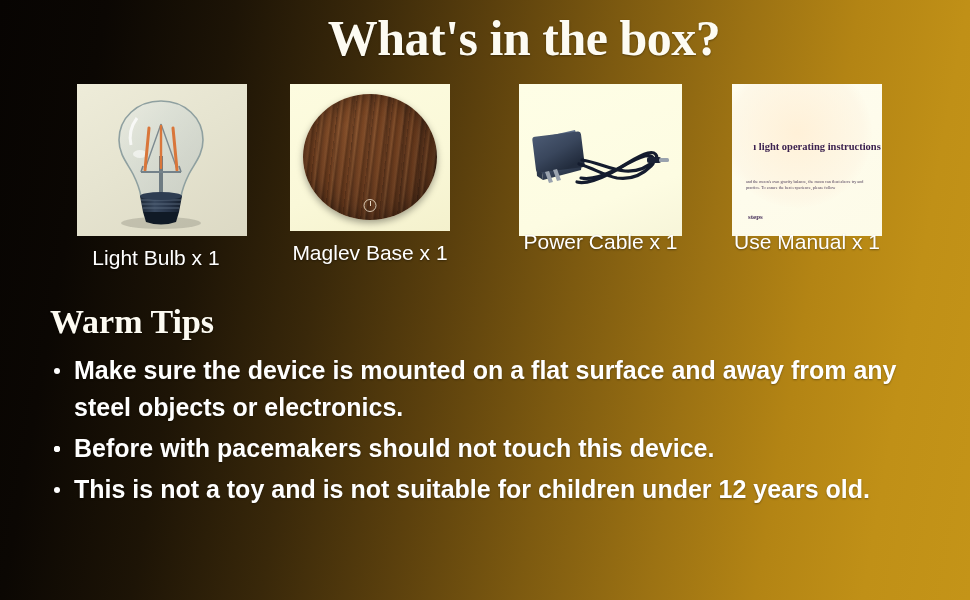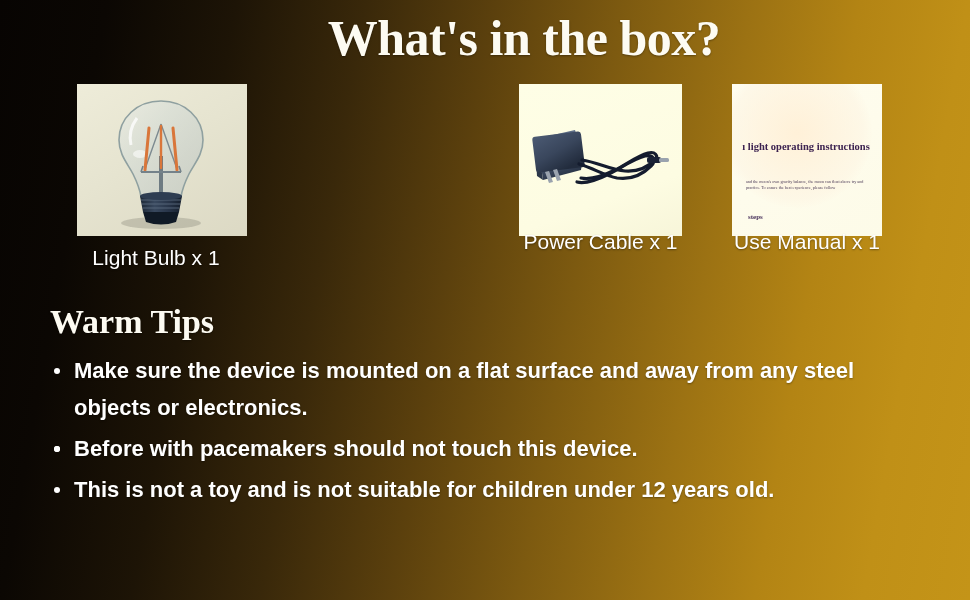--- a/index.html
+++ b/index.html
@@ -148,21 +148,21 @@
   }
   .manual-sheen {
     position:absolute;
     left: -10px; top: -26px;
     width: 150px; height: 150px;
     border-radius: 50%;
     background: radial-gradient(circle at 50% 50%, rgba(255,240,215,0.95) 0%, rgba(253,244,226,0.55) 62%, rgba(255,255,255,0) 72%);
   }
   .manual-title {
     position:absolute;
-    left: 3px;
+    left: 14px;
     top: 57px;
     width: 142px;
     text-align: center;
     font-family: "Liberation Serif", serif;
     font-weight: bold;
     font-size: 10.5px;
     color: #3c2250;
     white-space: nowrap;
     overflow: hidden;
   }
@@ -209,21 +209,21 @@
     padding: 0;
     list-style: none;
   }
   #tips-list li {
     position: relative;
     padding-left: 28px;
     margin-bottom: 4px;
     color: #ffffff;
     font-family: "Liberation Sans", sans-serif;
     font-weight: bold;
-    font-size: 22px;
+    font-size: 25px;
     line-height: 37px;
     text-shadow: 0 1px 2px rgba(0,0,0,0.35);
   }
   #tips-list li .dot {
     position: absolute;
     left: 8px;
     top: 16px;
     width: 6px;
     height: 6px;
     border-radius: 50%;
@@ -291,20 +291,29 @@
             <path d="M65 120 L 103 120"></path>
             <path d="M66 124 L 102 124"></path>
           </g>
           <path d="M66 128 L 102 128 L 99 138 Q 84 143 69 138 Z" fill="#101a26"></path>
           <ellipse cx="84" cy="112" rx="21" ry="4" fill="#2e3d52"></ellipse>
         </svg>
       </div>
       <div class="caption">Light Bulb x 1</div>
     </div>
 
+    <div class="product p-base">
+      <div class="thumb">
+        <div class="wood-bg"></div>
+        <div class="wood-disc">
+          <div class="wood-btn"></div>
+        </div>
+      </div>
+      <div class="caption">Maglev Base x 1</div>
+    </div>
 
     <div class="product p-cable">
       <div class="thumb">
         <div class="cable-bg"></div>
         <svg class="bulb-art" viewBox="0 0 163 152">
           <defs>
             <linearGradient id="brickG" x1="0" y1="0" x2="0.6" y2="1">
               <stop offset="0%" stop-color="#4b5a73"></stop>
               <stop offset="55%" stop-color="#39465c"></stop>
               <stop offset="100%" stop-color="#222c3d"></stop>

